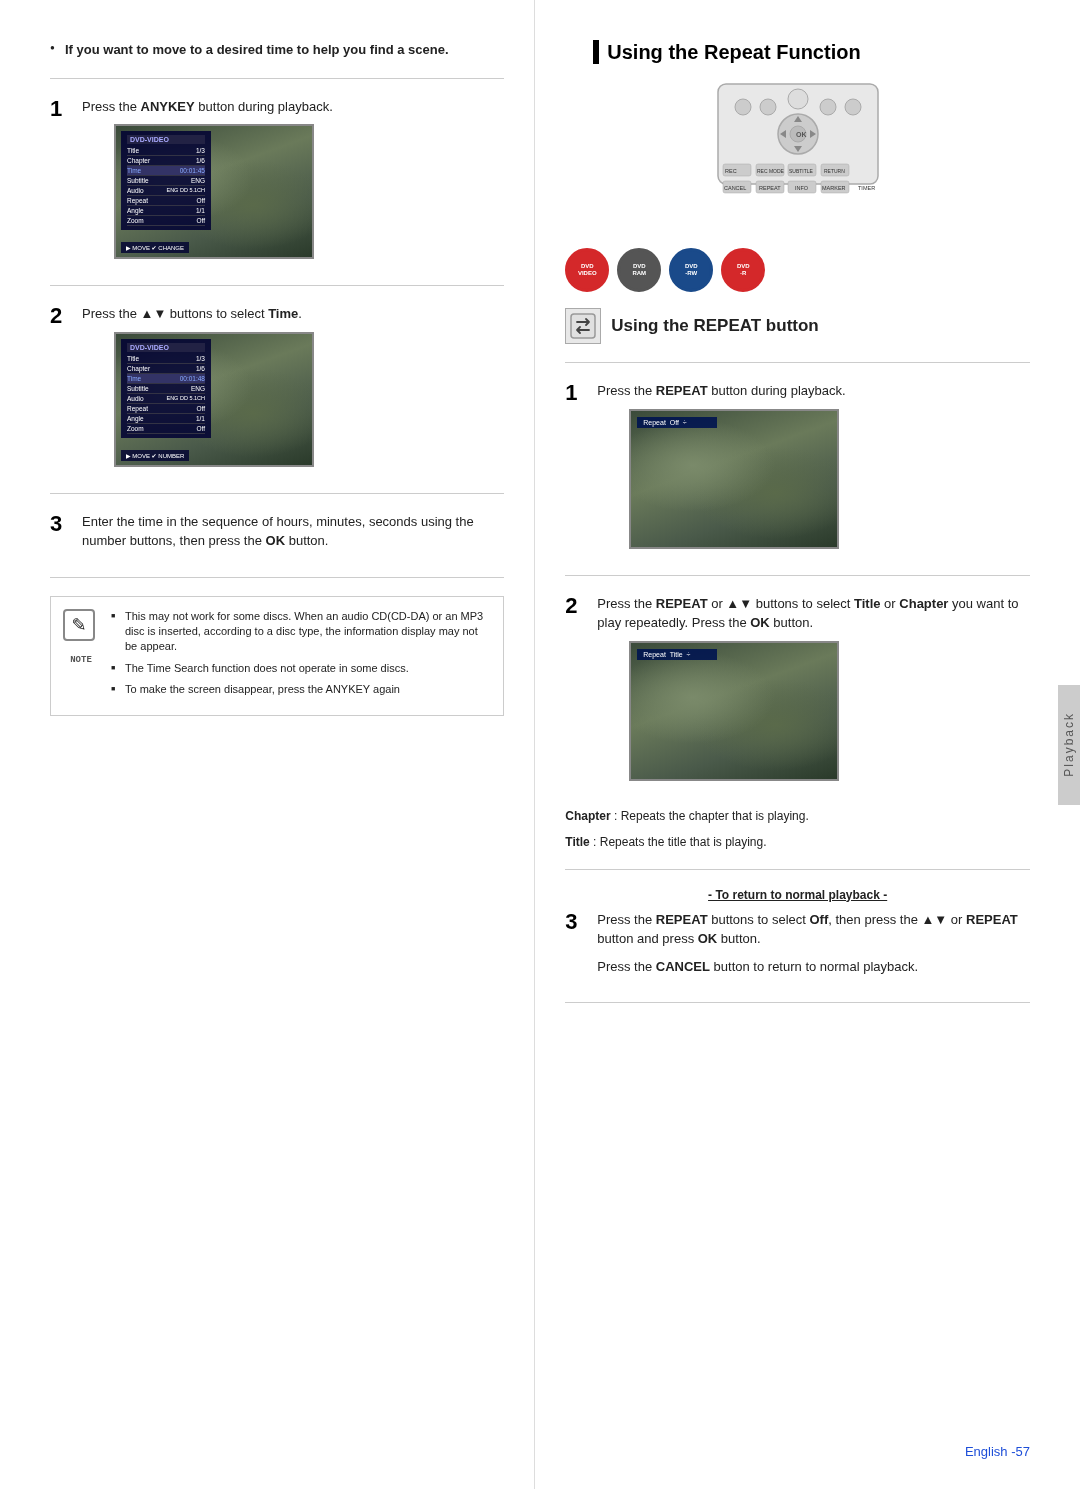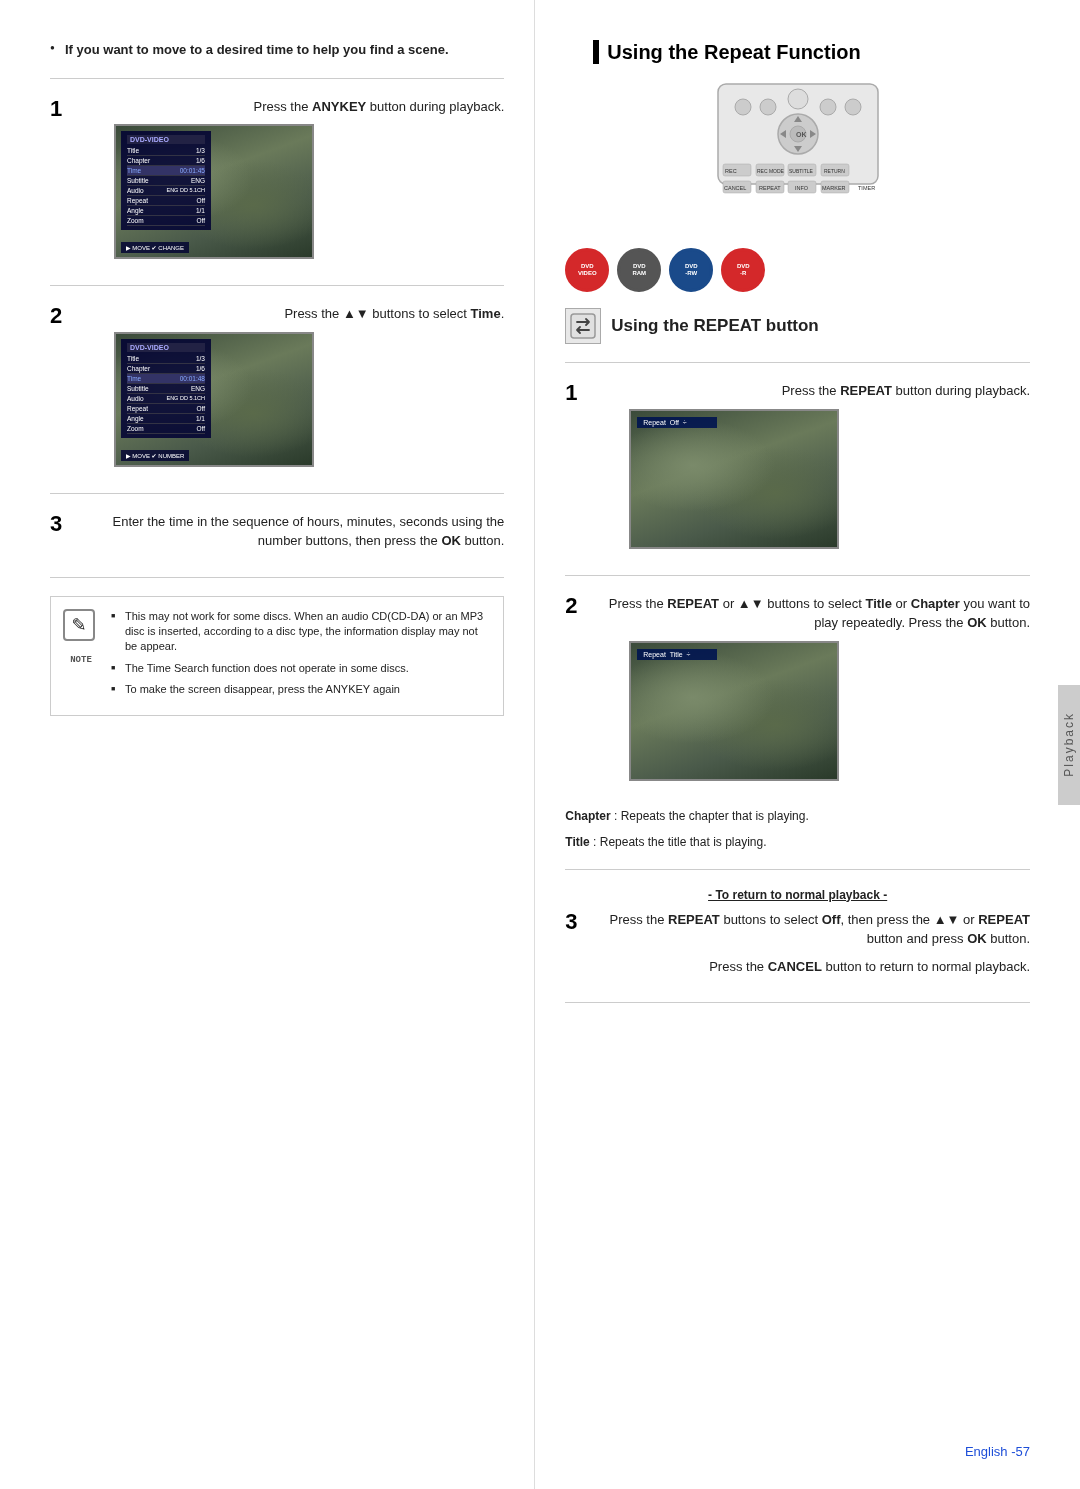--- a/index.html
+++ b/index.html
@@ -102,21 +102,20 @@
       color: #000;
       min-width: 22px;
       line-height: 1.1;
     }
     .step-content {
       flex: 1;
     }
     .step-content p {
       margin-bottom: 8px;
       line-height: 1.5;
-      text-align: right;
     }
 
     
     .screenshot-box {
       width: 200px;
       height: 135px;
       background: #2a2a2a;
       border: 2px solid #888;
       margin: 8px 0 8px 32px;
       position: relative;

